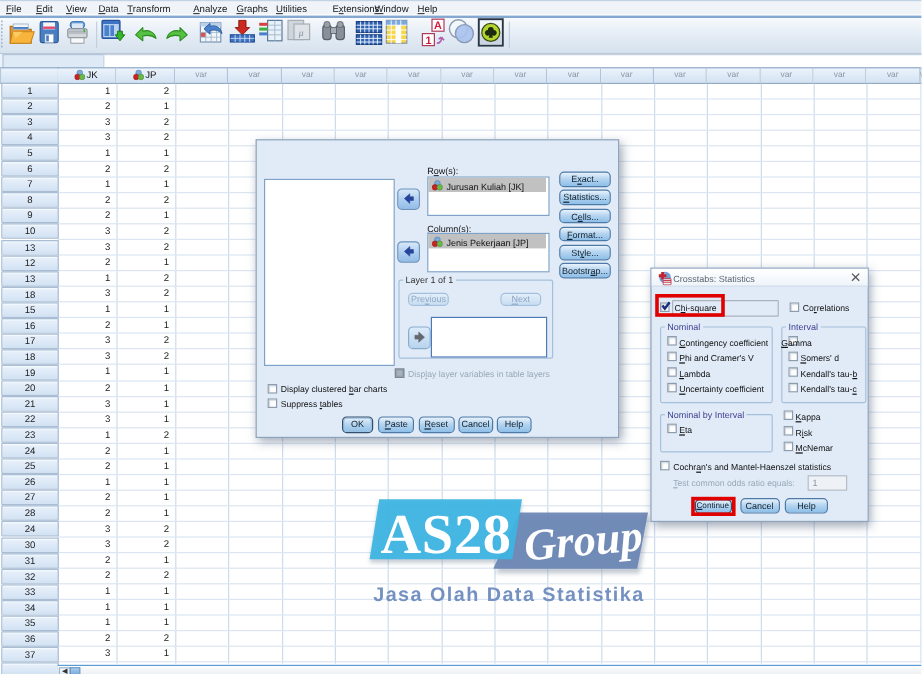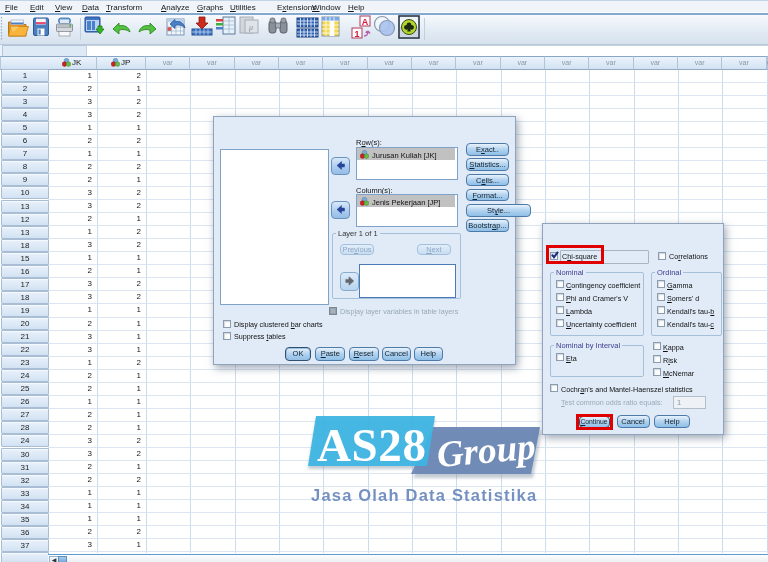--- a/index.html
+++ b/index.html
@@ -433,47 +433,60 @@
 <span class="cblab" style="left:20px;top:215px">Suppress <u>t</u>ables</span>
 <div class="btn" style="left:71px;top:230.4px;width:26px;height:13.5px;line-height:11px;border:1.5px solid #32506e;box-shadow:0 0 0 1px #9cc0e2 inset">OK</div>
 <div class="btn" style="left:101.3px;top:230.4px;width:30px;height:13.3px;line-height:11.5px"><u>P</u>aste</div>
 <div class="btn" style="left:134.5px;top:230.4px;width:30px;height:13.3px;line-height:11.5px"><u>R</u>eset</div>
 <div class="btn" style="left:167.7px;top:230.4px;width:29px;height:13.3px;line-height:11.5px">Cancel</div>
 <div class="btn" style="left:199.8px;top:230.4px;width:29px;height:13.3px;line-height:11.5px">Help</div>
 <div class="btn" style="left:252px;top:26px;width:43px;height:12.5px;line-height:11px">E<u>x</u>act..</div>
 <div class="btn" style="left:252px;top:41.3px;width:43px;height:12.5px;line-height:11px"><u>S</u>tatistics...</div>
 <div class="btn" style="left:252px;top:56.8px;width:43px;height:12.5px;line-height:11px">C<u>e</u>lls...</div>
 <div class="btn" style="left:252px;top:71.5px;width:43px;height:12.5px;line-height:11px"><u>F</u>ormat...</div>
-<div class="btn" style="left:252px;top:87px;width:65px;height:12.5px;line-height:11px">St<u>y</u>le...</div>
+<div class="btn" style="left:252px;top:87px;width:43px;height:12.5px;line-height:11px">St<u>y</u>le...</div>
 <div class="btn" style="left:252px;top:102.3px;width:43px;height:12.5px;line-height:11px">Bootstr<u>a</u>p...</div>
 </div>
 <div class="dlg" style="left:542px;top:223px;width:180px;height:210px">
+<div class="dtitle">
+<svg class="abs" style="left:5px;top:2px" width="12" height="12" viewBox="0 0 12 12">
+<circle cx="6.2" cy="5.2" r="4.8" fill="#6f9fd4"></circle>
+<circle cx="5" cy="3.8" r="2.6" fill="#9ec4e8" fill-opacity="0.8"></circle>
+<path d="M1 2.6 h2 v-2 h2.4 v2 h2 v2.4 h-2 v2 h-2.4 v-2 h-2 Z" fill="#c22433"></path>
+<rect x="4.6" y="6" width="6.6" height="5.4" rx="0.8" fill="#f4f6f8" stroke="#b03040" stroke-width="0.7"></rect>
+<path d="M4.6 7.6 h6.6 M4.6 9.2 h6.6" stroke="#c84050" stroke-width="1"></path>
+</svg>
+<span class="abs" style="left:18px;top:3.5px;color:#5a6470">Crosstabs: Statistics</span>
+<svg class="dx" style="right:6px" width="8" height="8" viewBox="0 0 8 8">
+          <path d="M1 1 L7 7 M7 1 L1 7" stroke="#555" stroke-width="1.1"></path>
+        </svg>
+</div>
 <div class="cb" style="left:7px;top:27.5px"></div>
       <svg class="abs" style="left:7.5px;top:27.0px" width="8" height="8" viewBox="0 0 8 8">
         <path d="M1 3.6 L3 6.2 L7 0.8" stroke="#1c2f7c" stroke-width="2.1" fill="none"></path>
       </svg>
 <div class="abs" style="left:16.5px;top:25.5px;width:87px;height:12px;border:1px solid #aab4be;border-radius:1px"></div>
 <span class="cblab" style="left:19px;top:28px">C<u>h</u>i-square</span>
 <div class="redbox" style="left:3px;top:20.8px;width:57.5px;height:19px"></div>
 <div class="cb" style="left:115px;top:27.5px"></div>
 <span class="cblab" style="left:126px;top:28px">Co<u>r</u>relations</span>
 <div class="grp" style="left:7px;top:48px;width:92px;height:62px"></div>
 <span class="grplab" style="left:11px;top:44px">Nominal</span>
 <div class="cb" style="left:13px;top:56px"></div>
 <span class="cblab" style="left:23px;top:57px"><u>C</u>ontingency coefficient</span>
 <div class="cb" style="left:13px;top:69px"></div>
 <span class="cblab" style="left:23px;top:70px"><u>P</u>hi and Cramer's V</span>
 <div class="cb" style="left:13px;top:82px"></div>
 <span class="cblab" style="left:23px;top:83px"><u>L</u>ambda</span>
 <div class="cb" style="left:13px;top:95px"></div>
 <span class="cblab" style="left:23px;top:96px"><u>U</u>ncertainty coefficient</span>
 <div class="grp" style="left:108px;top:48px;width:69px;height:62px"></div>
-<span class="grplab" style="left:112px;top:44px">Ordinal</span>
+<span class="grplab" style="left:112px;top:44px">Interval</span>
 <div class="cb" style="left:114px;top:56px"></div>
-<span class="cblab" style="left:124px;top:57px"><u>G</u>amma</span>
+<span class="cblab" style="left:108px;top:57px"><u>G</u>amma</span>
 <div class="cb" style="left:114px;top:69px"></div>
 <span class="cblab" style="left:124px;top:70px"><u>S</u>omers' d</span>
 <div class="cb" style="left:114px;top:82px"></div>
 <span class="cblab" style="left:124px;top:83px">Kendall's tau-<u>b</u></span>
 <div class="cb" style="left:114px;top:95px"></div>
 <span class="cblab" style="left:124px;top:96px">Kendall's tau-<u>c</u></span>
 <div class="grp" style="left:7px;top:121px;width:92px;height:30px"></div>
 <span class="grplab" style="left:11px;top:117px">Nominal by Interval</span>
 <div class="cb" style="left:13px;top:129px"></div>
 <span class="cblab" style="left:23px;top:130px"><u>E</u>ta</span>

